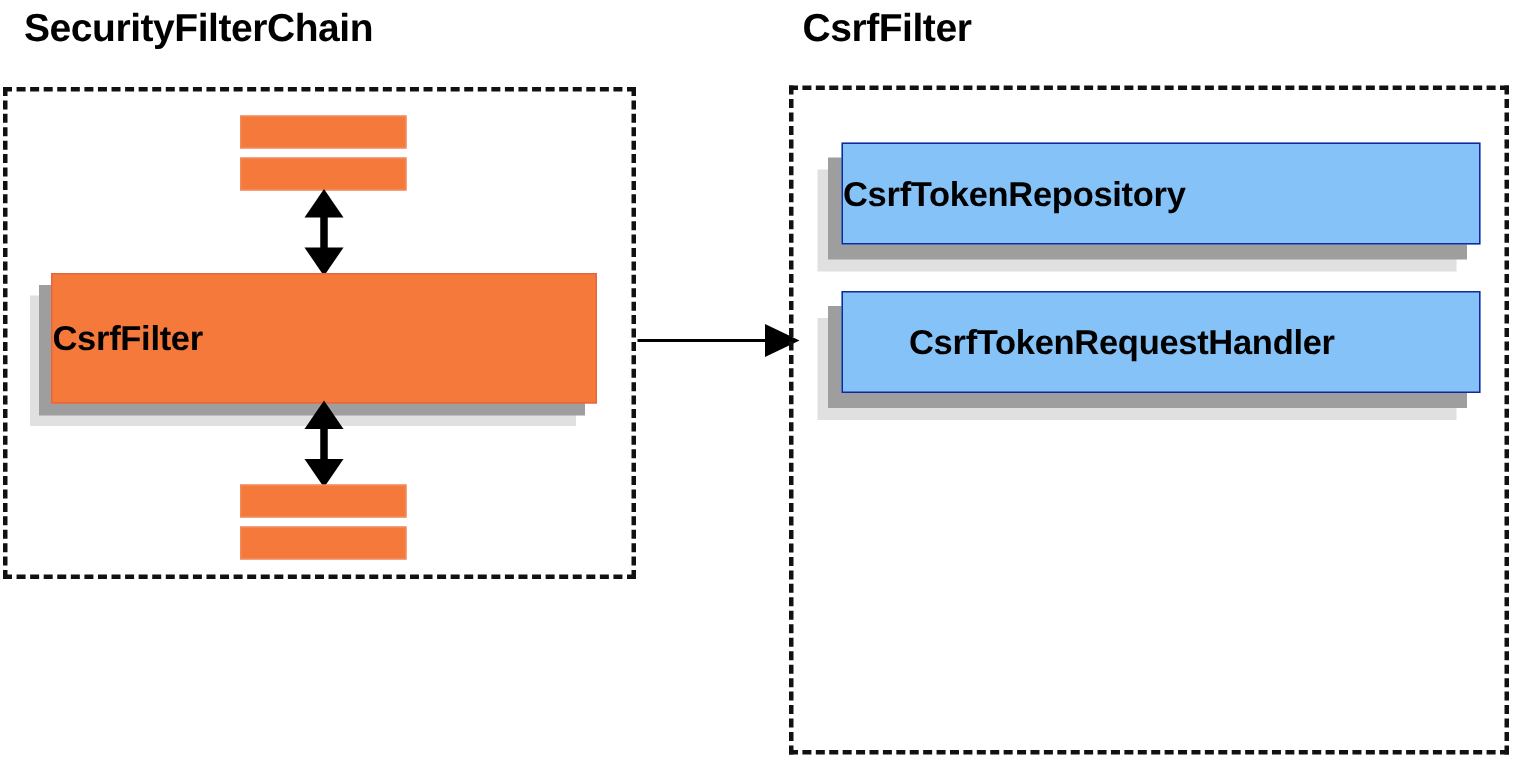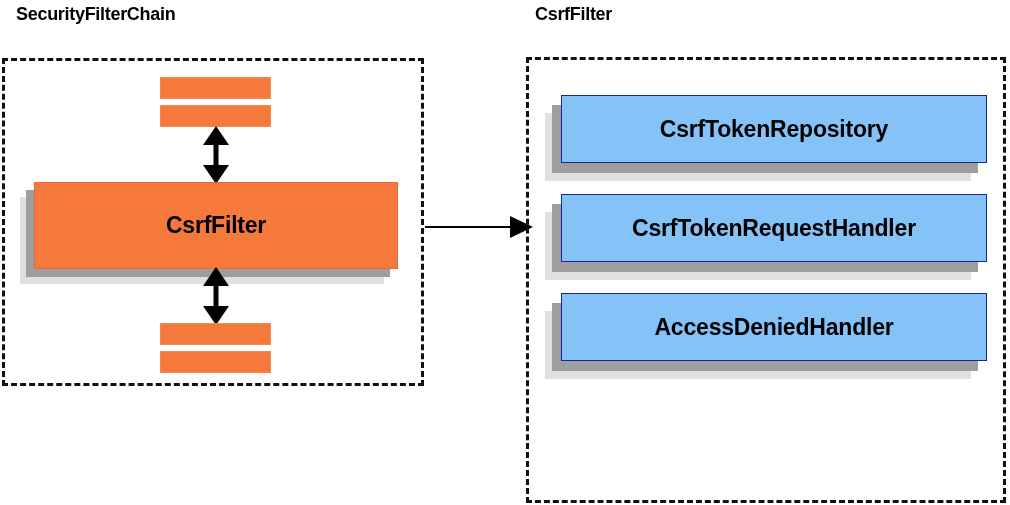--- a/index.html
+++ b/index.html
@@ -14,21 +14,21 @@
     position: relative;
     width: 1010px;
     height: 505px;
     background: #ffffff;
     overflow: hidden;
   }
 
   
   .panel-title {
     position: absolute;
-    font-size: 18px;
+    font-size: 26px;
     font-weight: bold;
     color: #000000;
     letter-spacing: -0.3px;
     line-height: 1;
     white-space: nowrap;
   }
   #title-left  { left: 16px;  top: 5px; }
   #title-right { left: 535px; top: 5px; }
 
   
@@ -52,21 +52,21 @@
   }
   .stack .layer-back { background: #e0e0e0; }
   .stack .layer-mid  { background: #9e9e9e; }
   .stack .layer-front {
     position: absolute;
     left: 0;
     top: 0;
     box-sizing: border-box;
     display: flex;
     align-items: center;
-    justify-content: center;
+    justify-content: flex-start;
   }
   .stack .layer-front .label {
     font-size: 23px;
     font-weight: bold;
     color: #000000;
     white-space: nowrap;
     letter-spacing: -0.2px;
   }
 
   
@@ -188,27 +188,20 @@
     <div class="layer-back" style="left:-16px; top:18px; width:426px; height:68px;"></div>
     <div class="layer-mid" style="left:-9px;  top:10px; width:426px; height:68px;"></div>
     <div class="layer-front" style="width:426px; height:68px;">
       <span class="label">CsrfTokenRepository</span>
     </div>
   </div>
 
   <div class="stack blue" style="left:561px; top:194px; width:426px; height:68px;">
     <div class="layer-back" style="left:-16px; top:18px; width:426px; height:68px;"></div>
     <div class="layer-mid" style="left:-9px;  top:10px; width:426px; height:68px;"></div>
-    <div class="layer-front" style="width:426px; height:68px;">
+    <div class="layer-front" style="width:426px; height:68px;padding-left:44px;">
       <span class="label">CsrfTokenRequestHandler</span>
     </div>
   </div>
 
-  <div class="stack blue" style="left:561px; top:293px; width:426px; height:68px;">
-    <div class="layer-back" style="left:-16px; top:18px; width:426px; height:68px;"></div>
-    <div class="layer-mid" style="left:-9px;  top:10px; width:426px; height:68px;"></div>
-    <div class="layer-front" style="width:426px; height:68px;">
-      <span class="label">AccessDeniedHandler</span>
-    </div>
-  </div>
 
 
 </div>
 
 </body></html>

